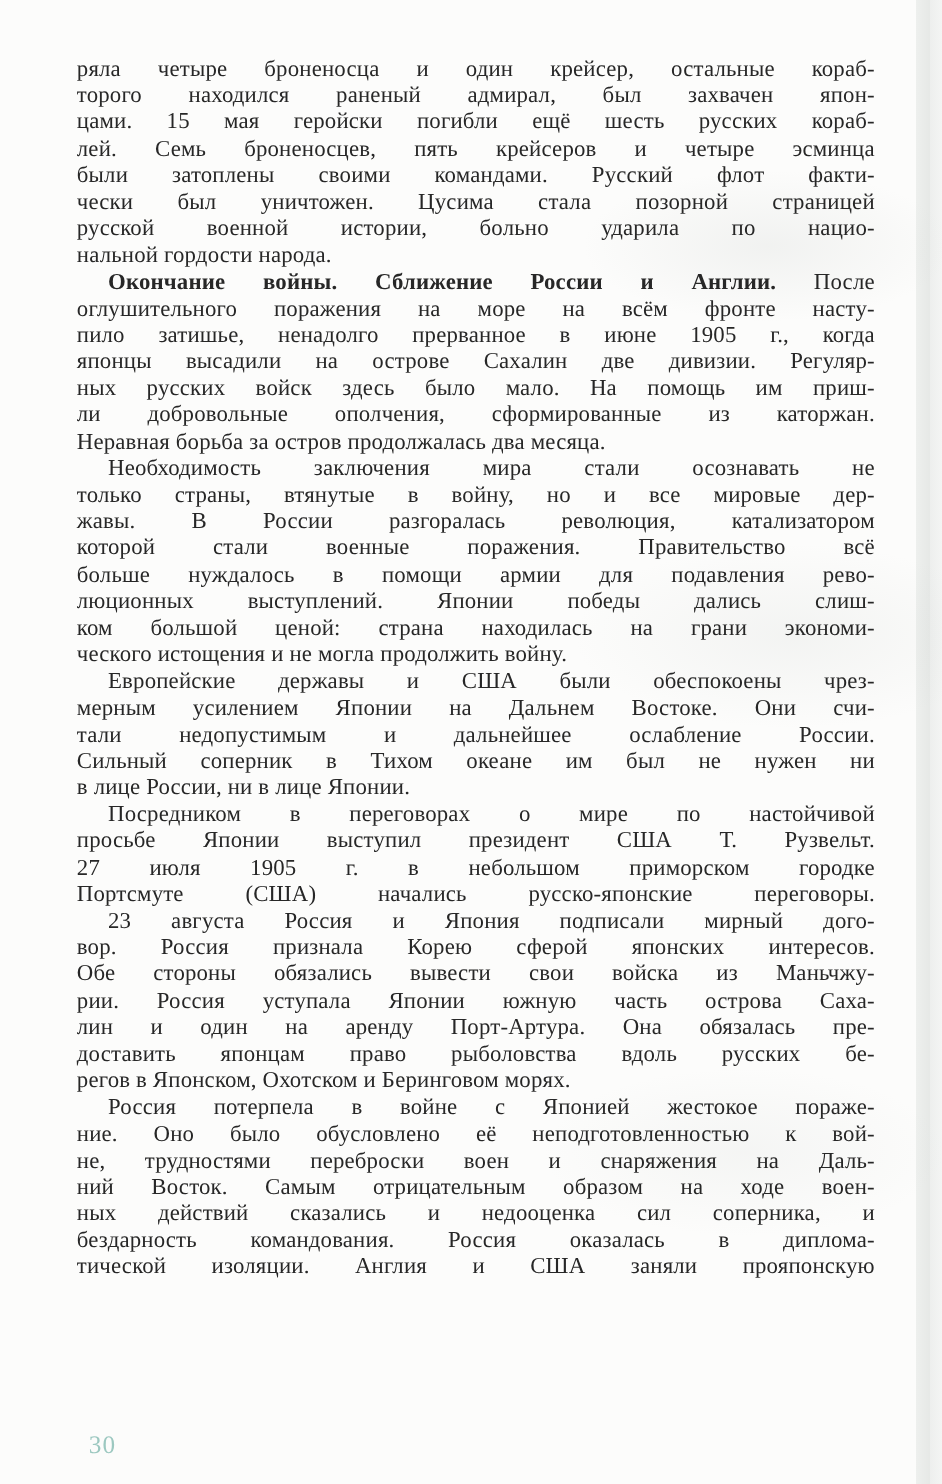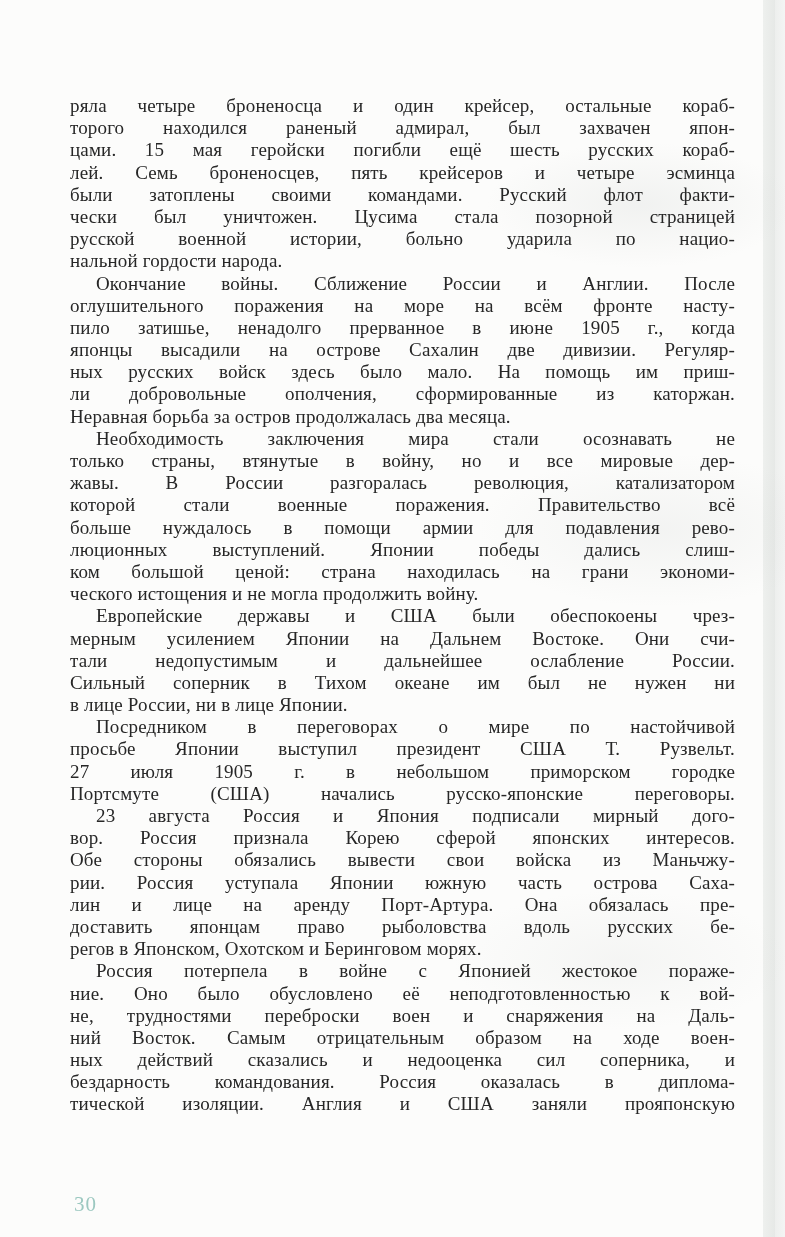--- a/index.html
+++ b/index.html
@@ -15,44 +15,43 @@
     background:
       radial-gradient(220px 90px at 640px 205px, rgba(190,195,192,0.18), rgba(190,195,192,0) 70%),
       radial-gradient(260px 110px at 660px 530px, rgba(190,195,192,0.15), rgba(190,195,192,0) 70%),
       radial-gradient(240px 100px at 620px 960px, rgba(190,195,192,0.12), rgba(190,195,192,0) 70%),
       linear-gradient(to right, #fcfcfb 0 763px, #eef0ee 763px 775px, #f6f7f6 775px 785px);
     overflow: hidden;
     font-family: "Liberation Serif", "DejaVu Serif", serif;
   }
   .text-block {
     position: absolute;
-    left: 70px;
+    left: 64px;
     top: 47px;
     width: 665px;
     color: #272727;
     font-size: 19px;
     letter-spacing: 0.15px;
-    margin-top: 48px;
   }
   .paragraph { margin: 0; padding: 0; }
   .line {
     height: 22.2px;
     line-height: 22.2px;
     text-align: justify;
     text-align-last: justify;
     white-space: normal;
     overflow: visible;
   }
   .line.lastline {
     text-align-last: left;
   }
   .line.indent {
     text-indent: 26px;
   }
-  .line b { font-weight: normal; }
+  .line b { font-weight: bold; }
   .page-number {
     position: absolute;
     left: 74px;
     top: 1192px;
     font-size: 21px;
     line-height: 24px;
     color: #9cc8c0;
     font-family: "Liberation Serif", "DejaVu Serif", serif;
     letter-spacing: 1px;
   }
@@ -109,21 +108,21 @@
         <div class="line indent"><span>Посредником в переговорах о мире по настойчивой</span></div>
         <div class="line"><span>просьбе Японии выступил президент США Т. Рузвельт.</span></div>
         <div class="line"><span>27 июля 1905 г. в небольшом приморском городке</span></div>
         <div class="line"><span>Портсмуте (США) начались русско-японские переговоры.</span></div>
       </div>
       <div class="paragraph">
         <div class="line indent"><span>23 августа Россия и Япония подписали мирный дого-</span></div>
         <div class="line"><span>вор. Россия признала Корею сферой японских интересов.</span></div>
         <div class="line"><span>Обе стороны обязались вывести свои войска из Маньчжу-</span></div>
         <div class="line"><span>рии. Россия уступала Японии южную часть острова Саха-</span></div>
-        <div class="line"><span>лин и лице на аренду Порт-Артура. Она обязалась пре-</span></div>
+        <div class="line"><span>лин и один на аренду Порт-Артура. Она обязалась пре-</span></div>
         <div class="line"><span>доставить японцам право рыболовства вдоль русских бе-</span></div>
         <div class="line lastline"><span>регов в Японском, Охотском и Беринговом морях.</span></div>
       </div>
       <div class="paragraph">
         <div class="line indent"><span>Россия потерпела в войне с Японией жестокое пораже-</span></div>
         <div class="line"><span>ние. Оно было обусловлено её неподготовленностью к вой-</span></div>
         <div class="line"><span>не, трудностями переброски воен и снаряжения на Даль-</span></div>
         <div class="line"><span>ний Восток. Самым отрицательным образом на ходе воен-</span></div>
         <div class="line"><span>ных действий сказались и недооценка сил соперника, и</span></div>
         <div class="line"><span>бездарность командования. Россия оказалась в диплома-</span></div>

